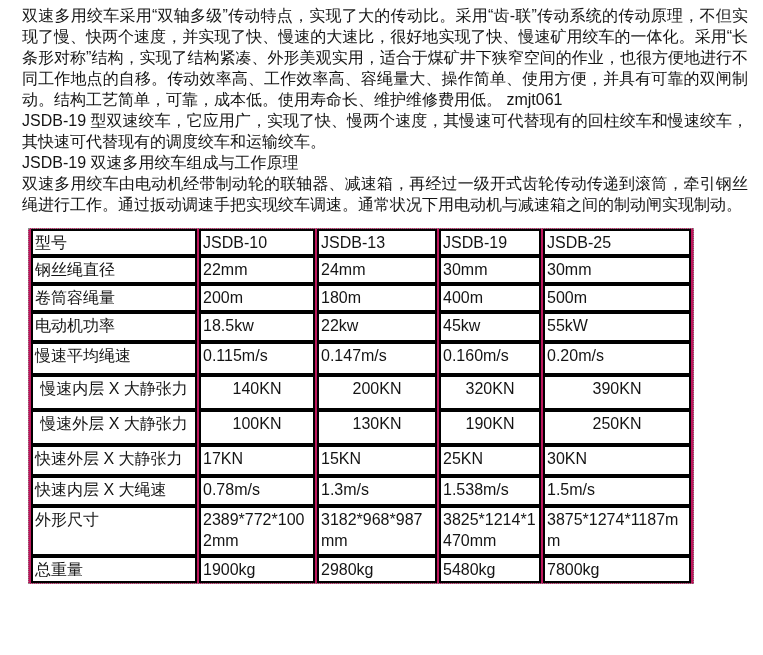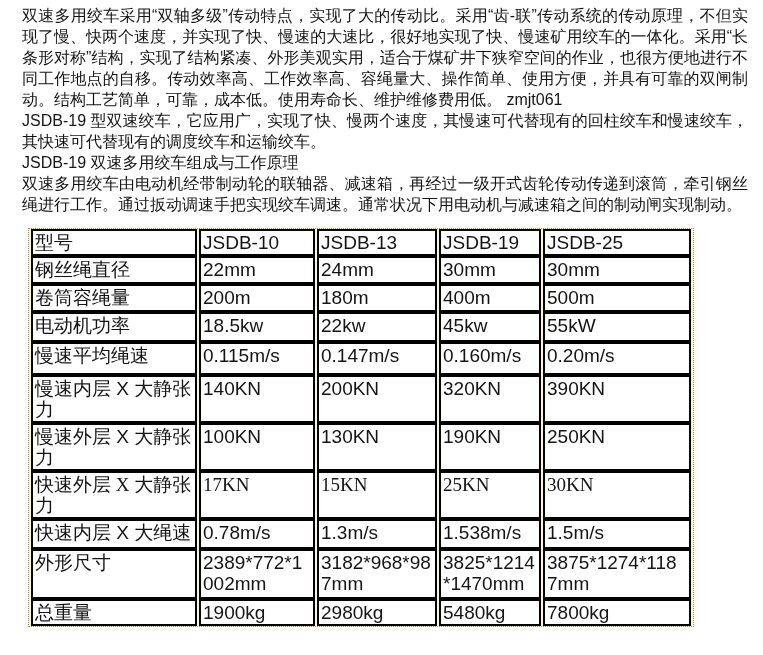--- a/index.html
+++ b/index.html
@@ -20,40 +20,40 @@
     text-align: justify;
     word-break: break-all;
   }
   table.spec {
     margin: 13px 0 0 6px;
     width: 666px;
     table-layout: fixed;
     border-collapse: separate;
     border-spacing: 2px 0;
     border: 1px dotted #8f8f8f;
-    font-size: 19px;
+    font-size: 16px;
     color: #141414;
-    background: #fef9c3;
+    background: #be185d;
   }
   table.spec td {
     box-sizing: border-box;
     border: 2px solid #000000;
     padding: 1px 2px;
     vertical-align: top;
     line-height: 21px;
     word-break: break-all;
     overflow: hidden;
     background: #ffffff;
   }
   tr.rh26 { height: 26px; }
   tr.rh28 { height: 28px; }
   tr.rh30 { height: 30px; }
-  tr.rh31 { height: 31px; font-family: Liberation Serif, serif; }
+  tr.rh31 { height: 31px; }
   tr.rh33 { height: 33px; }
-  tr.rh35 { height: 35px; }
+  tr.rh35 { height: 35px; text-align: center; }
   tr.rh50 { height: 50px; }
 </style>
 </head>
 <body>
 
 <div class="doc-text">
   <p>双速多用绞车采用“双轴多级”传动特点，实现了大的传动比。采用“齿-联”传动系统的传动原理，不但实现了慢、快两个速度，并实现了快、慢速的大速比，很好地实现了快、慢速矿用绞车的一体化。采用“长条形对称”结构，实现了结构紧凑、外形美观实用，适合于煤矿井下狭窄空间的作业，也很方便地进行不同工作地点的自移。传动效率高、工作效率高、容绳量大、操作简单、使用方便，并具有可靠的双闸制动。结构工艺简单，可靠，成本低。使用寿命长、维护维修费用低。 zmjt061</p>
   <p>JSDB-19 型双速绞车，它应用广，实现了快、慢两个速度，其慢速可代替现有的回柱绞车和慢速绞车，其快速可代替现有的调度绞车和运输绞车。</p>
   <p>JSDB-19 双速多用绞车组成与工作原理</p>
   <p>双速多用绞车由电动机经带制动轮的联轴器、减速箱，再经过一级开式齿轮传动传递到滚筒，牵引钢丝绳进行工作。通过扳动调速手把实现绞车调速。通常状况下用电动机与减速箱之间的制动闸实现制动。</p>

